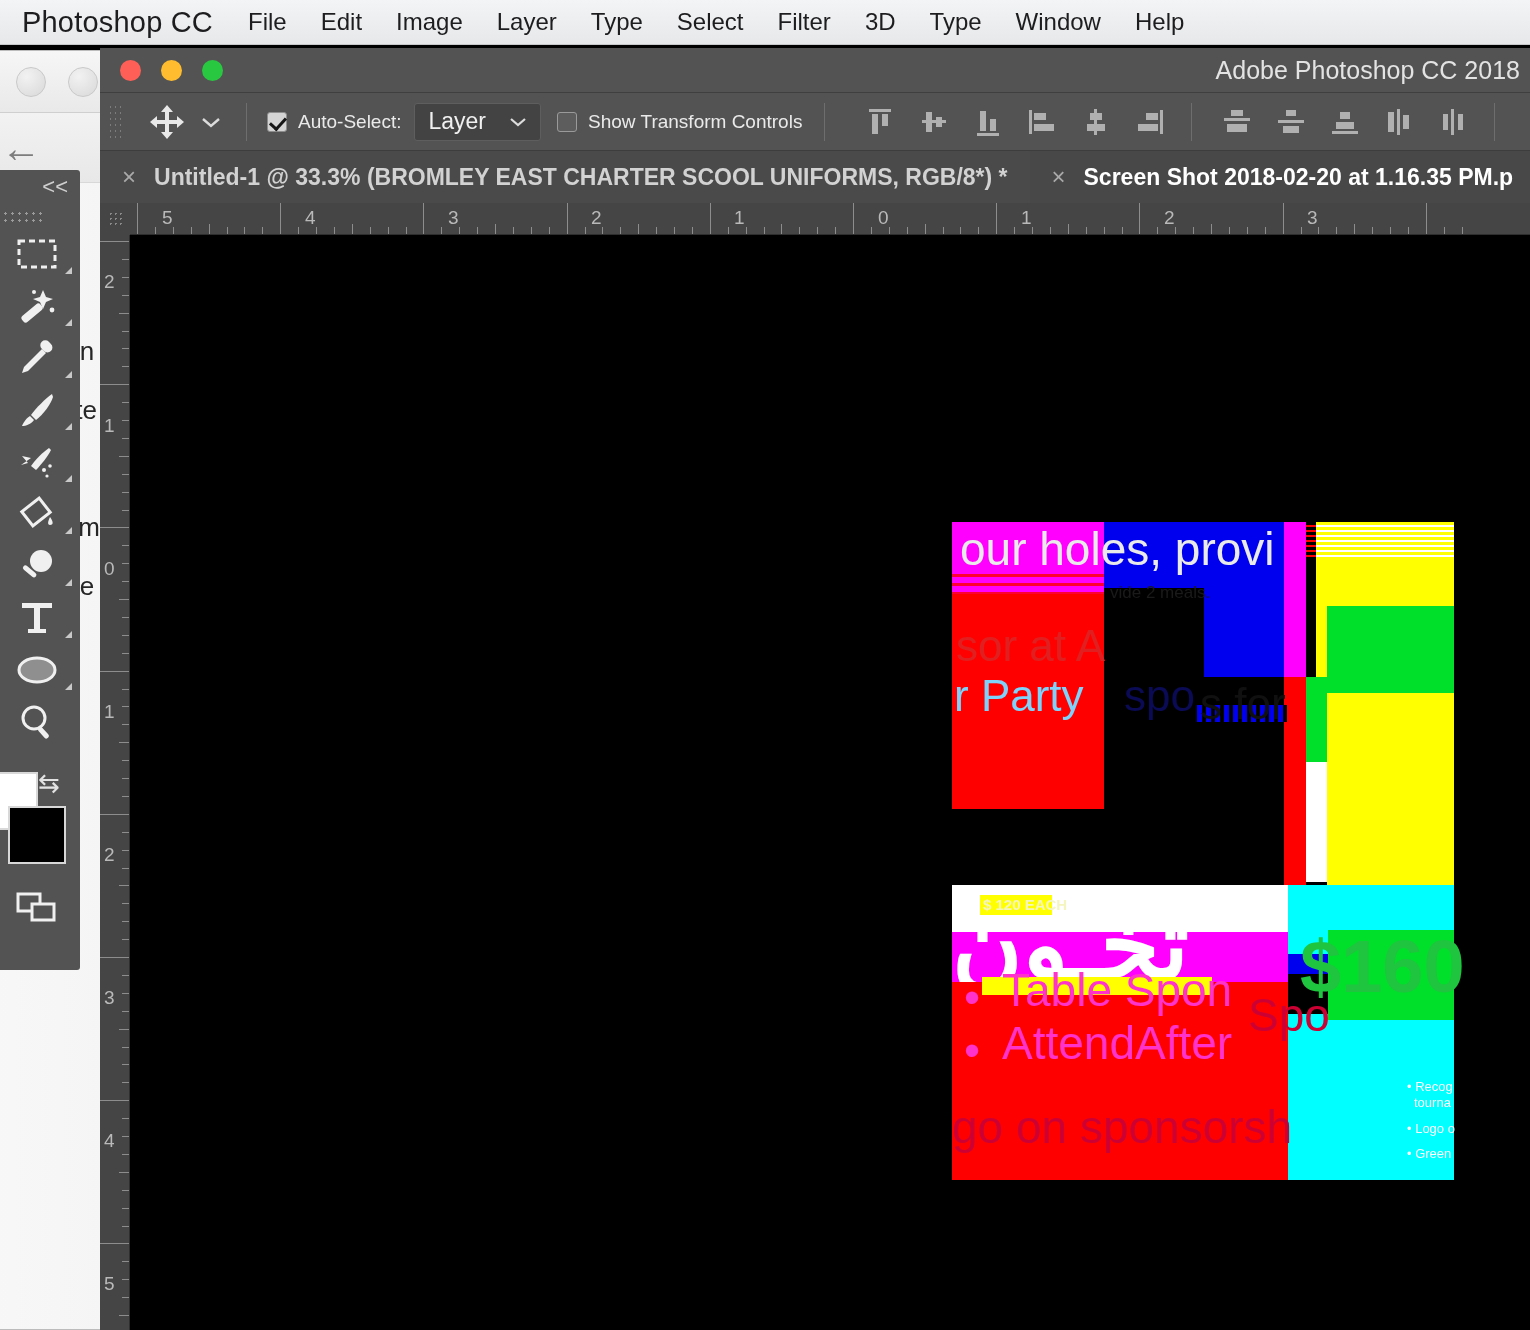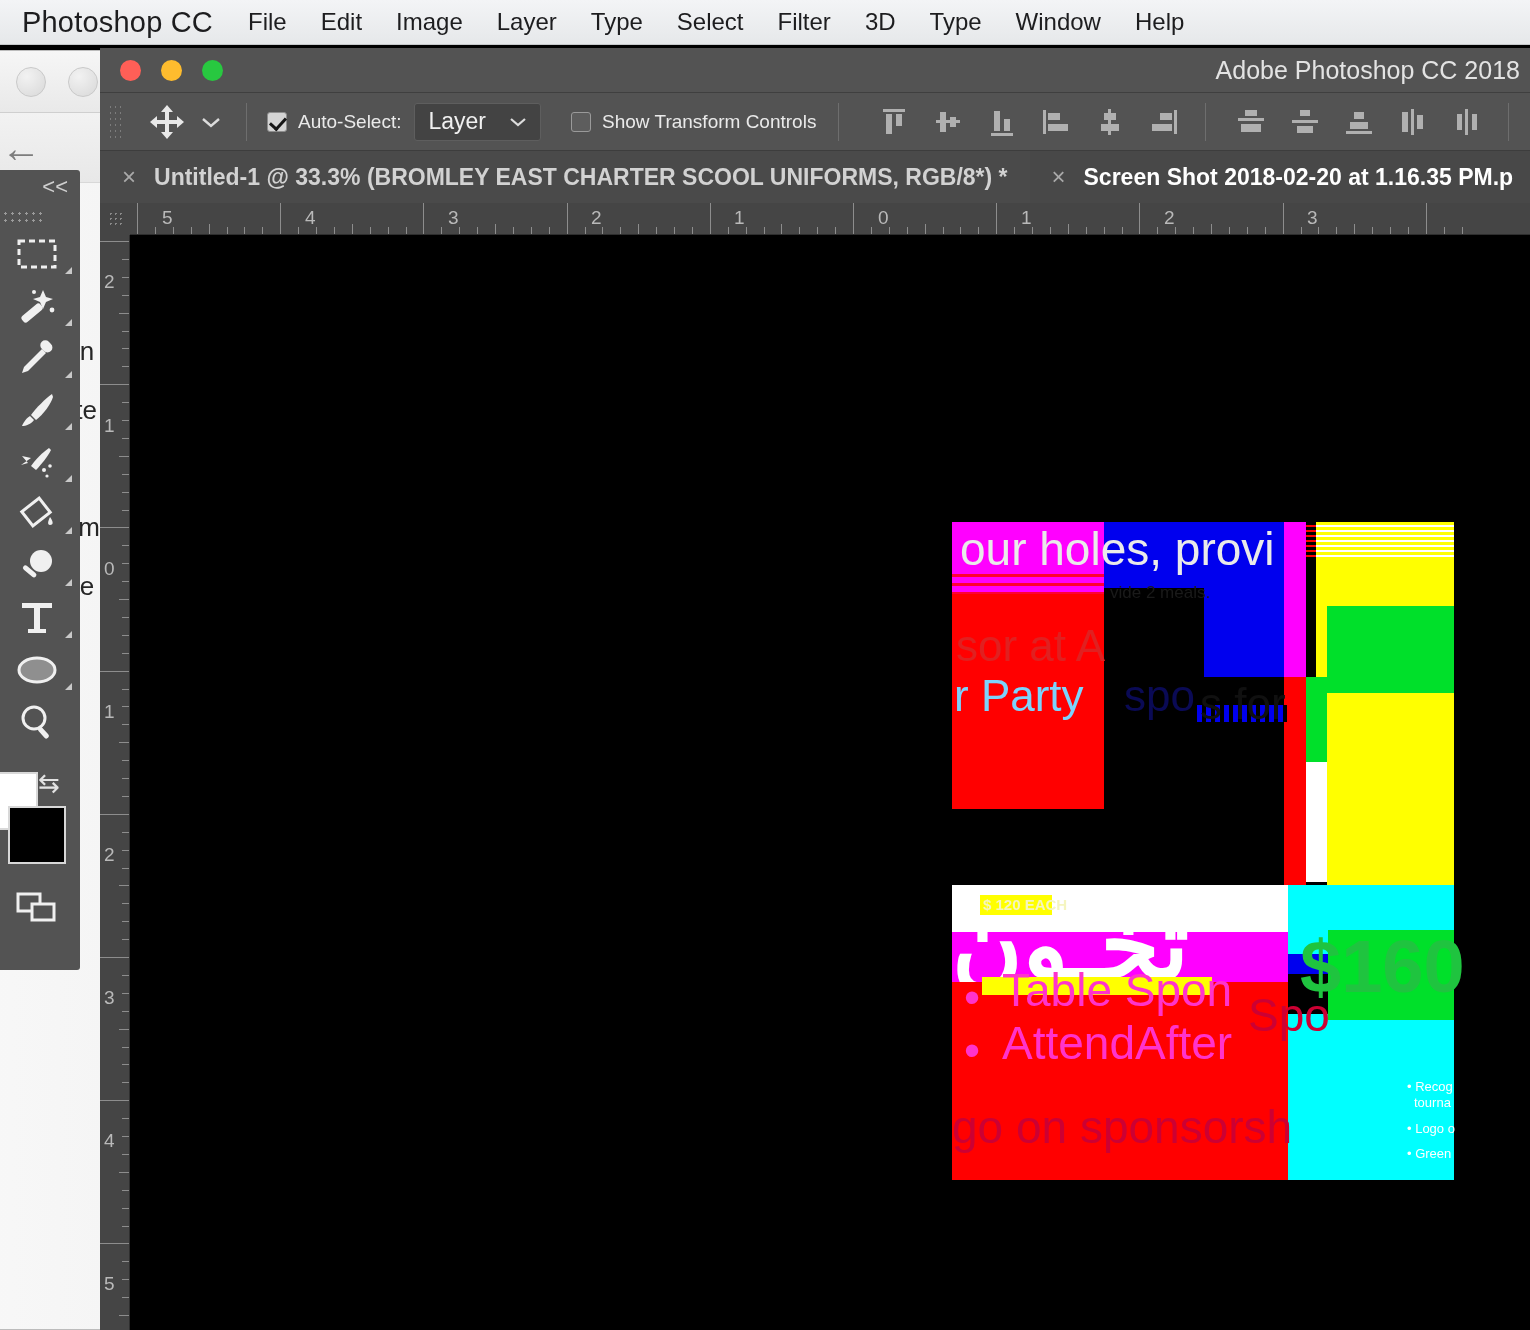--- a/index.html
+++ b/index.html
@@ -212,21 +212,21 @@
         <span class="chkbox on"></span>
         <span class="optlabel">Auto-Select:</span>
       </div>
       <div class="combo">
         <span class="cval">Layer</span>
         <svg width="20" height="13" viewBox="0 0 20 13">
           <polyline points="3,4 10,10 17,4" fill="none" stroke="#dcdcdc" stroke-width="2.2"></polyline>
         </svg>
       </div>
 
-      <div class="chk-wrap" style="padding-left:30px">
+      <div class="chk-wrap" style="padding-left:16px">
         <span class="chkbox off"></span>
         <span class="optlabel">Show Transform Controls</span>
       </div>
 
       <div class="vsep" style="margin-left:22px"></div>
 
       <div class="align-row">
         <div class="alignbtn">
           <svg width="34" height="32" viewBox="0 0 34 32">
               <g fill="#b0b0b0">

